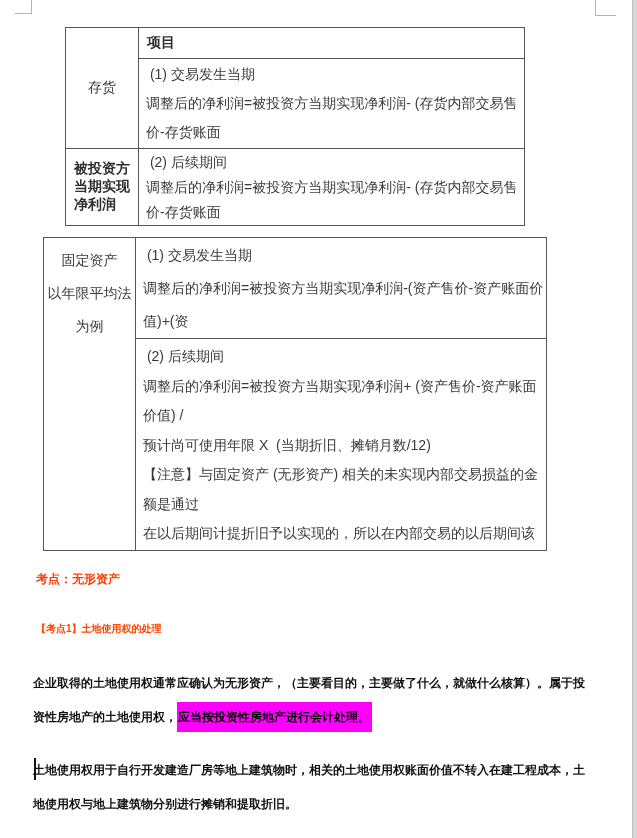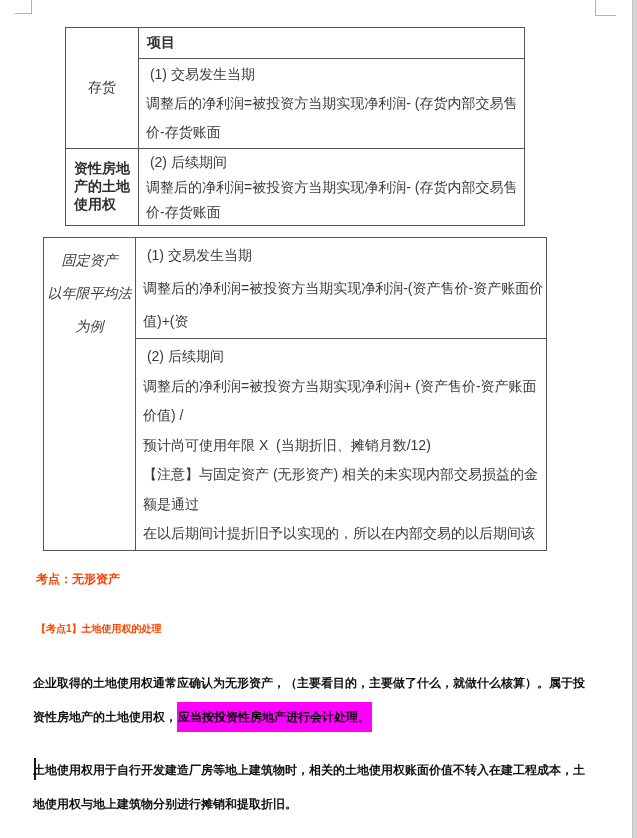--- a/index.html
+++ b/index.html
@@ -10,21 +10,21 @@
   
   .edge-strip{position:absolute;top:0;right:0;width:4px;height:838px;background:#d6d6d6;border-left:1px solid #c2c2c2;}
   
   .tbl{position:absolute;display:grid;border-top:1px solid #555;border-left:1px solid #555;background:#fff;}
   .tbl>div{border-right:1px solid #555;border-bottom:1px solid #555;white-space:pre-wrap;
            font-size:14px;overflow:hidden;box-sizing:border-box;}
   .tbl-inventory{left:65px;top:27px;width:459px;grid-template-columns:73px 1fr;grid-template-rows:31px 90px 77px;}
   .tbl-fixed{left:43px;top:237px;width:503px;grid-template-columns:92px 1fr;grid-template-rows:101px 212px;}
   .th{font-weight:bold;color:#2e2e2e;display:flex;align-items:center;padding-left:8px;}
   .rowlabel{display:flex;align-items:center;justify-content:center;text-align:right;}
-  .rowlabel-top{grid-row:1/3;display:block;text-align:center;padding-top:6px;line-height:33px;font-style:italic;}
+  .rowlabel-top{grid-row:1/3;display:block;text-align:center;padding-top:6px;line-height:33px;}
   .c-inv1{grid-row:2;line-height:29px;padding:1px 2px 0 7px;}
   .c-inv2{grid-row:3;line-height:25px;padding:1px 2px 0 7px;}
   .c-fa1{line-height:33px;padding:1px 2px 0 7px;}
   .c-fa2{line-height:29.5px;padding:3px 2px 0 7px;}
   .merged{grid-row:1/3;}
   
   .h-topic{position:absolute;left:36px;top:572px;font-size:12px;font-weight:bold;color:#ff3c00;line-height:1.2;}
   .h-point{position:absolute;left:36px;top:622px;font-size:10px;font-weight:bold;color:#ff4500;line-height:1.3;}
   
   .para{position:absolute;left:33px;width:601px;font-size:12px;font-weight:bold;color:#111;
@@ -40,21 +40,21 @@
 <div class="page">
 
   <div class="mark" style="left:31px;top:0;width:1px;height:13px;"></div>
   <div class="mark" style="left:15px;top:13px;width:17px;height:1px;"></div>
   <div class="mark" style="left:595px;top:0;width:1px;height:15px;"></div>
   <div class="mark" style="left:595px;top:15px;width:21px;height:1px;"></div>
   <div class="edge-strip"></div>
 
   <div class="tbl tbl-inventory">
     <div class="th">项目</div>
-    <div class="th">资性房地产的土地使用权</div>
+    <div class="th">被投资方当期实现净利润</div>
     <div class="rowlabel merged">存货</div>
     <div class="c-inv1" style="grid-column:2;"> (1) 交易发生当期
 调整后的净利润=被投资方当期实现净利润- (存货内部交易售价-存货账面
 价值)  X  (1-当期出售比例)</div>
     <div class="c-inv2" style="grid-column:2;"> (2) 后续期间
 调整后的净利润=被投资方当期实现净利润- (存货内部交易售价-存货账面
 价值)  X 当期出售比例 (即上期上位出售部分，在本期出售)</div>
   </div>
 
   <div class="tbl tbl-fixed">

